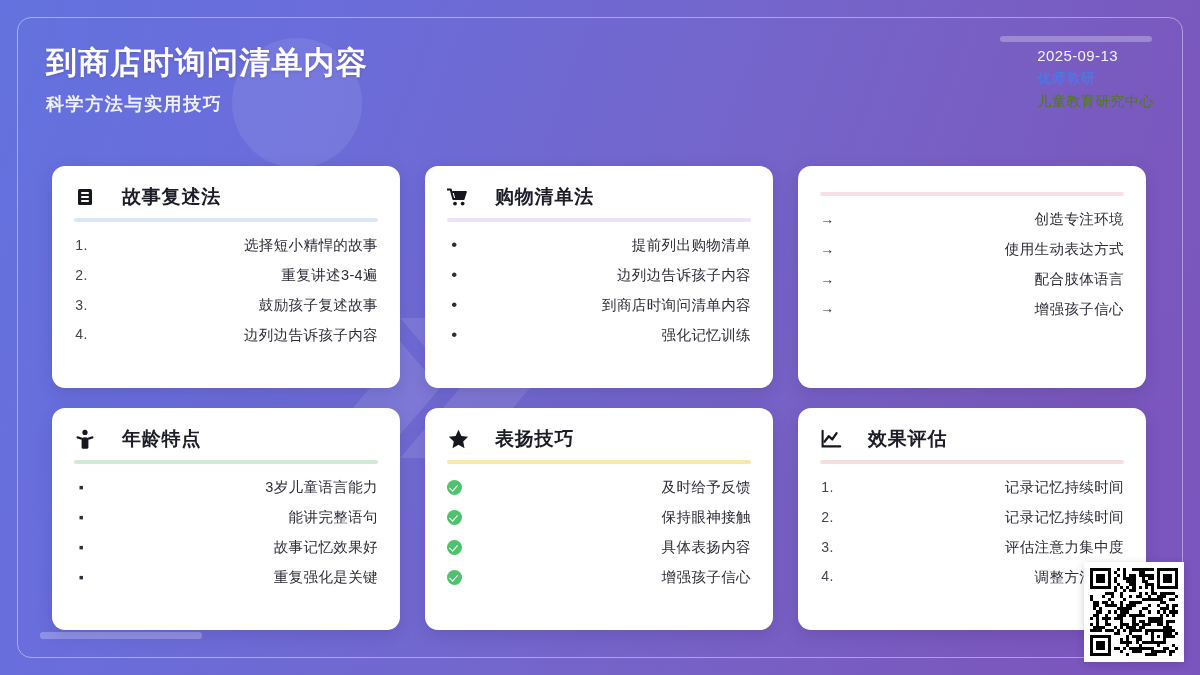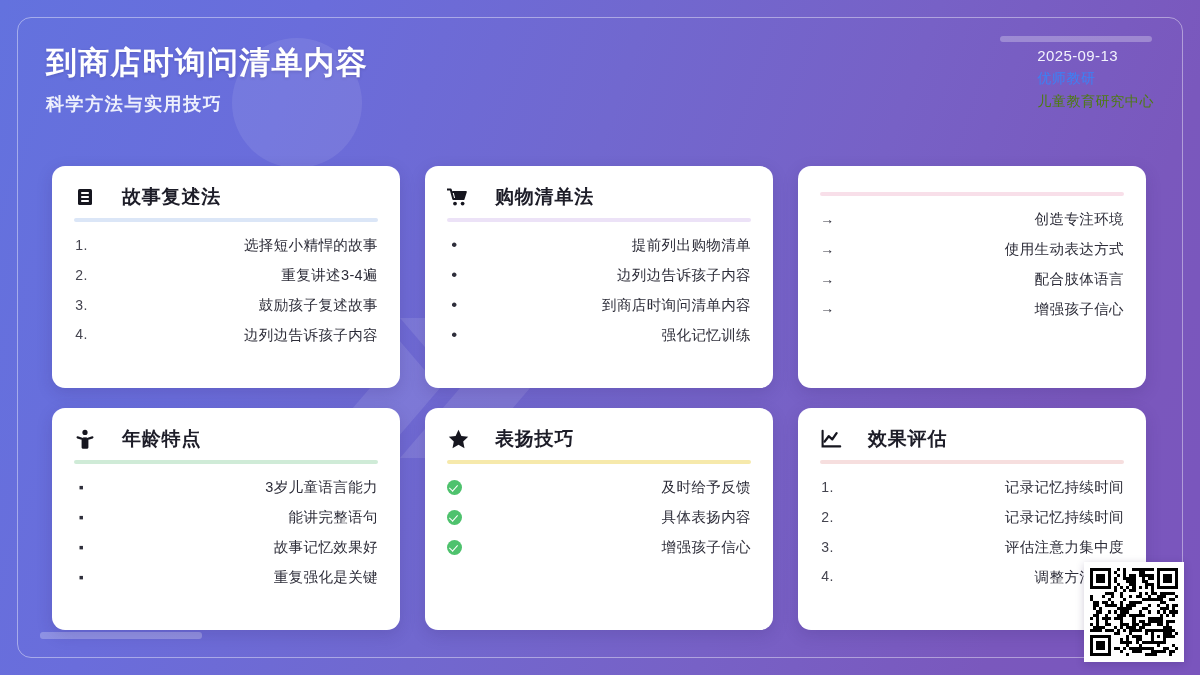--- a/index.html
+++ b/index.html
@@ -250,20 +250,24 @@
             <polygon points="10.5,0.8 13.4,7 20.2,7.8 15.2,12.4 16.5,19.2 10.5,15.8 4.5,19.2 5.8,12.4 0.8,7.8 7.6,7" fill="#16161f"></polygon>
           </svg>
         </span>
         <span class="card-title">表扬技巧</span>
       </div>
       <div class="card-rule" style="background: rgb(246, 233, 171);"></div>
       <ul class="items">
         <li>
           <span class="mk mk-check"></span>
           <span class="item-text">及时给予反馈</span>
+        </li>
+        <li>
+          <span class="mk mk-check"></span>
+          <span class="item-text">保持眼神接触</span>
         </li>
         <li>
           <span class="mk mk-check"></span>
           <span class="item-text">具体表扬内容</span>
         </li>
         <li>
           <span class="mk mk-check"></span>
           <span class="item-text">增强孩子信心</span>
         </li>
       </ul>

